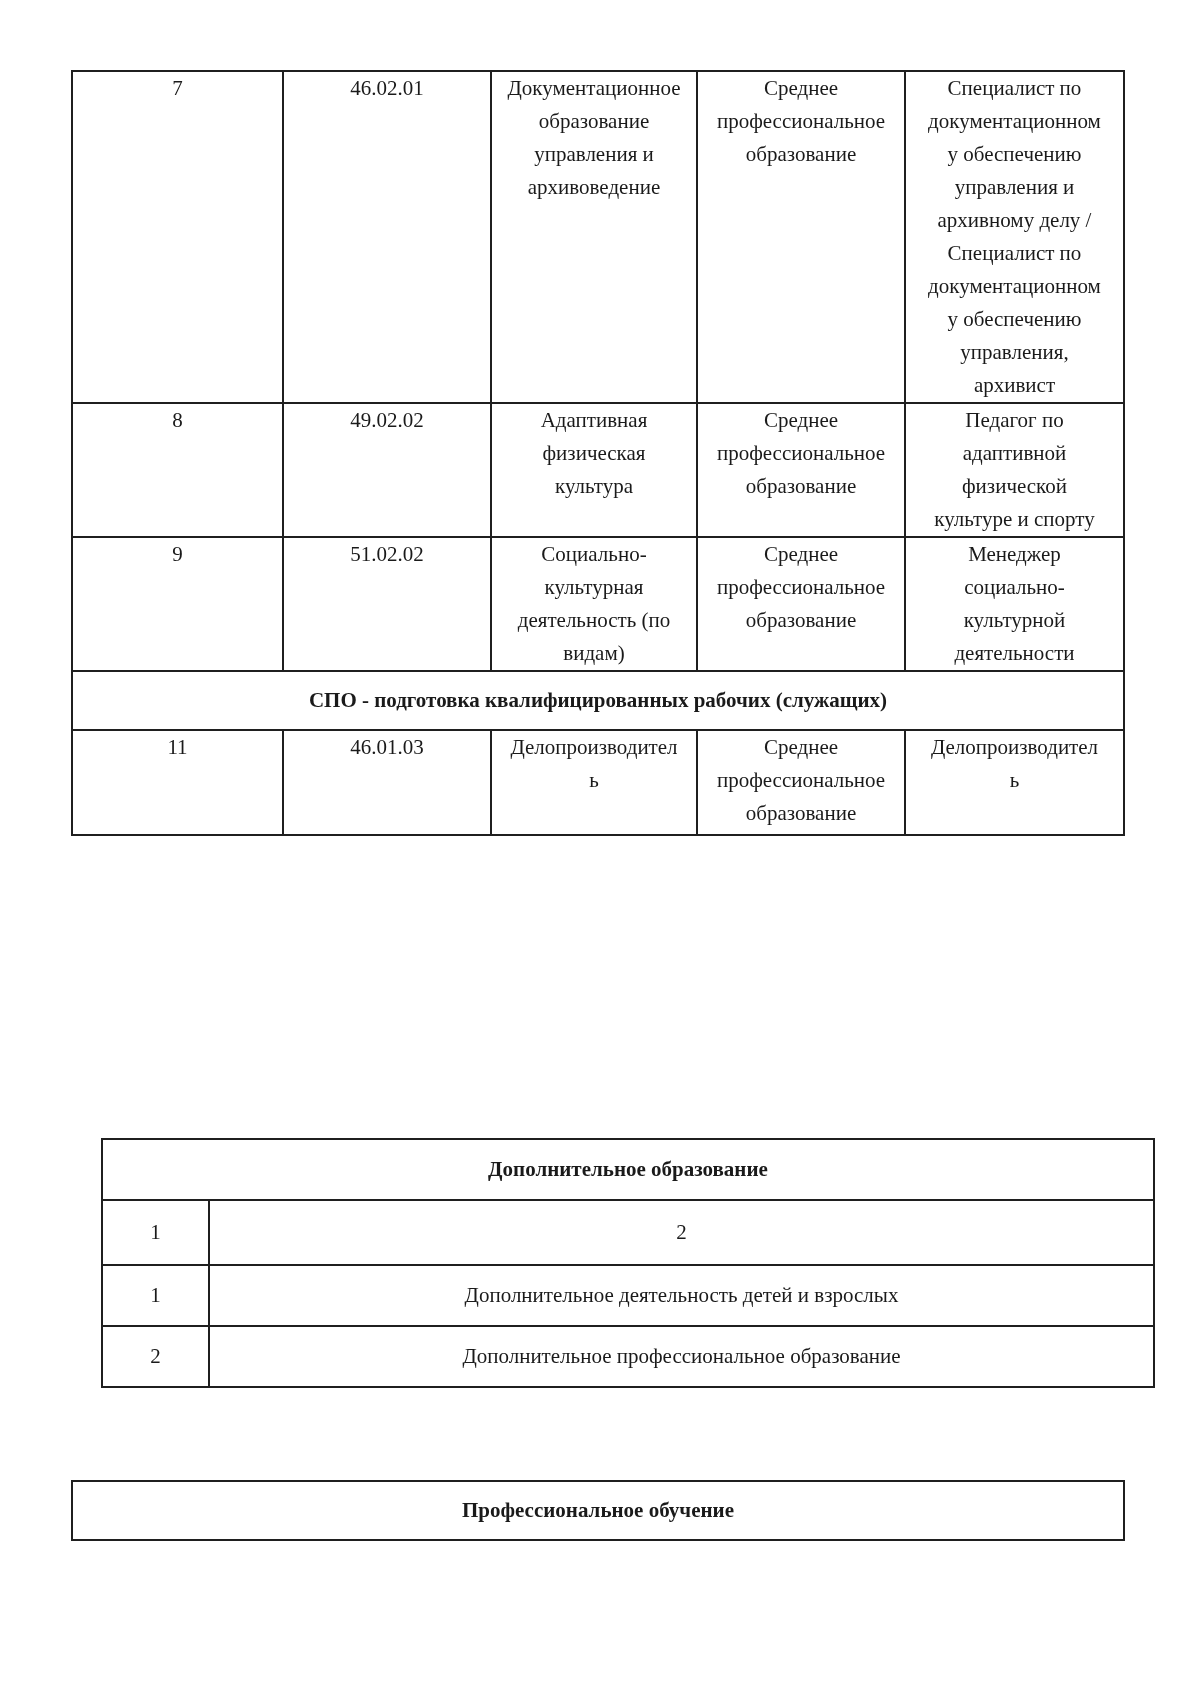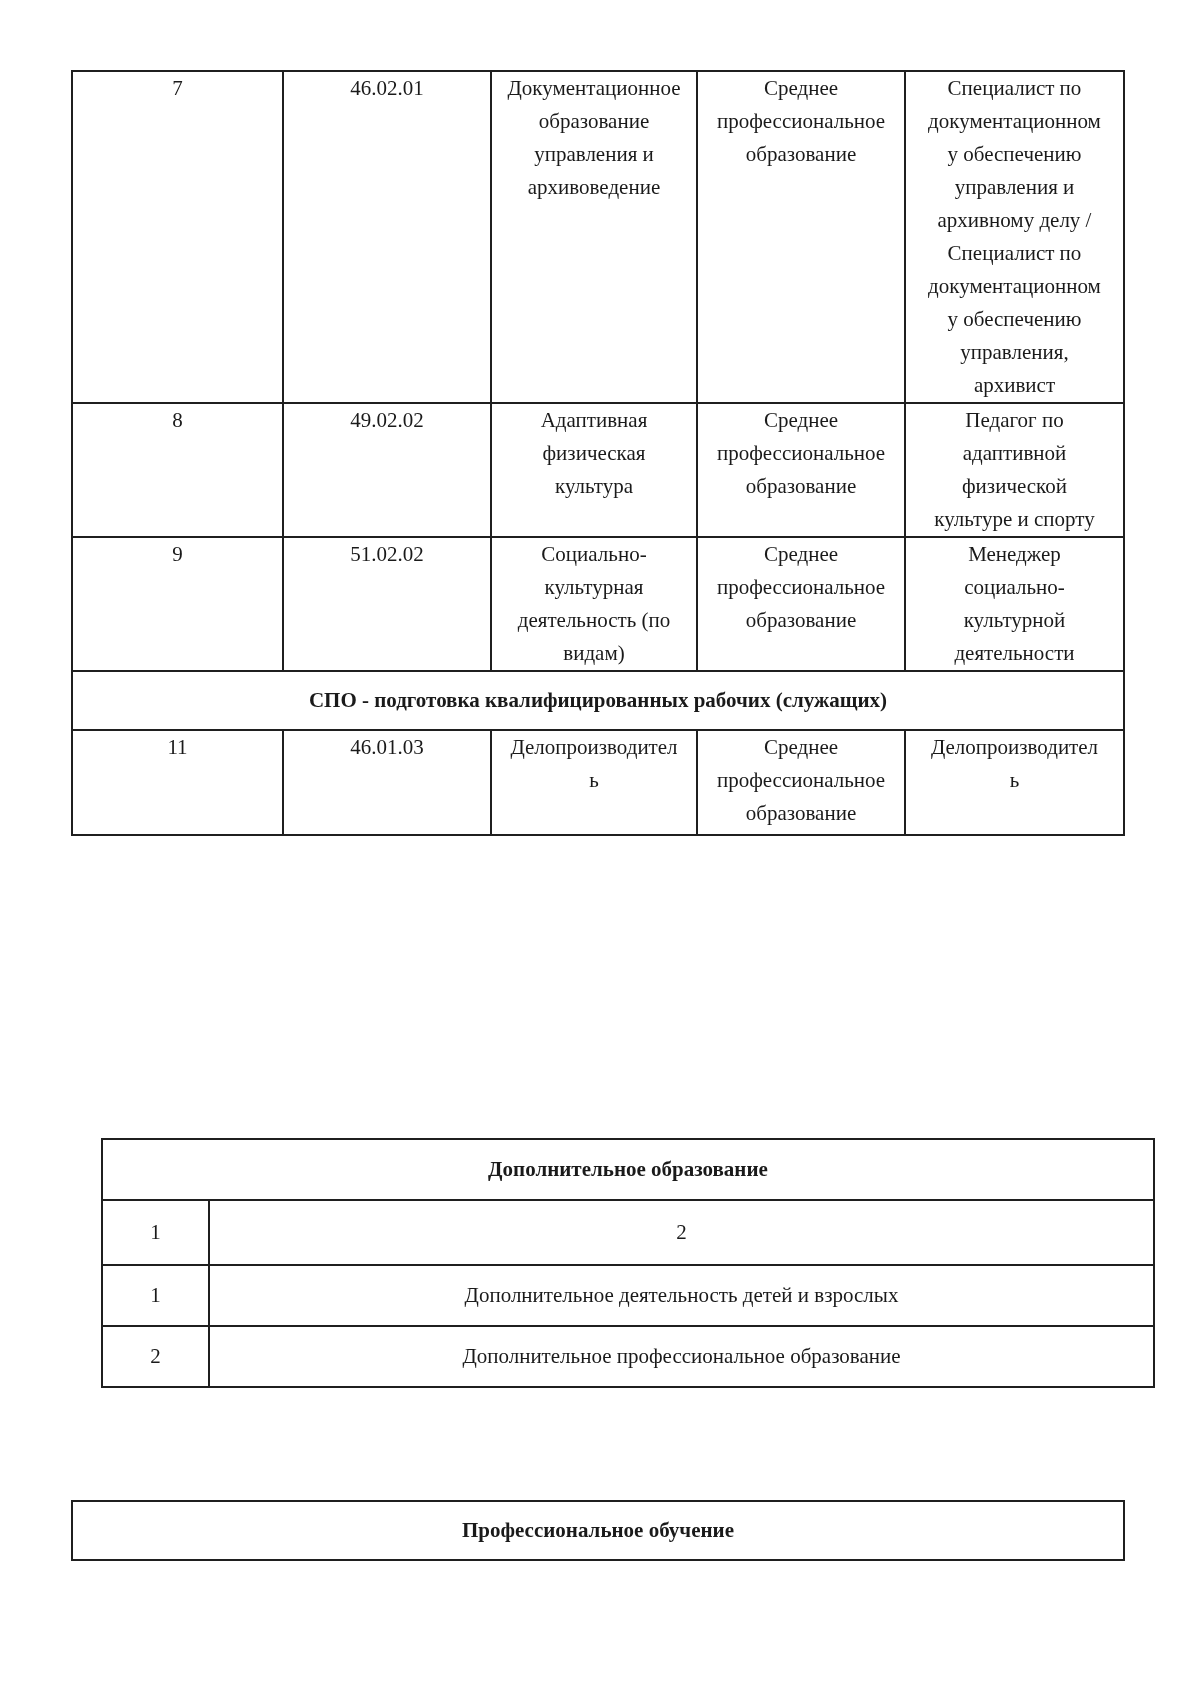--- a/index.html
+++ b/index.html
@@ -39,21 +39,21 @@
   }
   .t1 tr.r11 td { padding-bottom: 4px; margin-top: 28px; }
 
   
   .t2 { left: 71px; top: 1138px; width: 1052px; margin-left: 30px; }
   .t2 td { vertical-align: middle; padding: 13px 4px; }
   .t2 td.title-cell { font-weight: bold; }
   .t2 tr.num-row td { padding: 15px 4px; }
 
   
-  .t3 { left: 71px; top: 1480px; width: 1052px; margin-top: 20px; }
+  .t3 { left: 71px; top: 1480px; width: 1052px; }
   .t3 td { vertical-align: middle; padding: 12px 4px; font-weight: bold; }
 </style>
 </head>
 <body>
 
 <div class="page">
 
   <table class="t1">
     <colgroup>
       <col style="width:211px">

